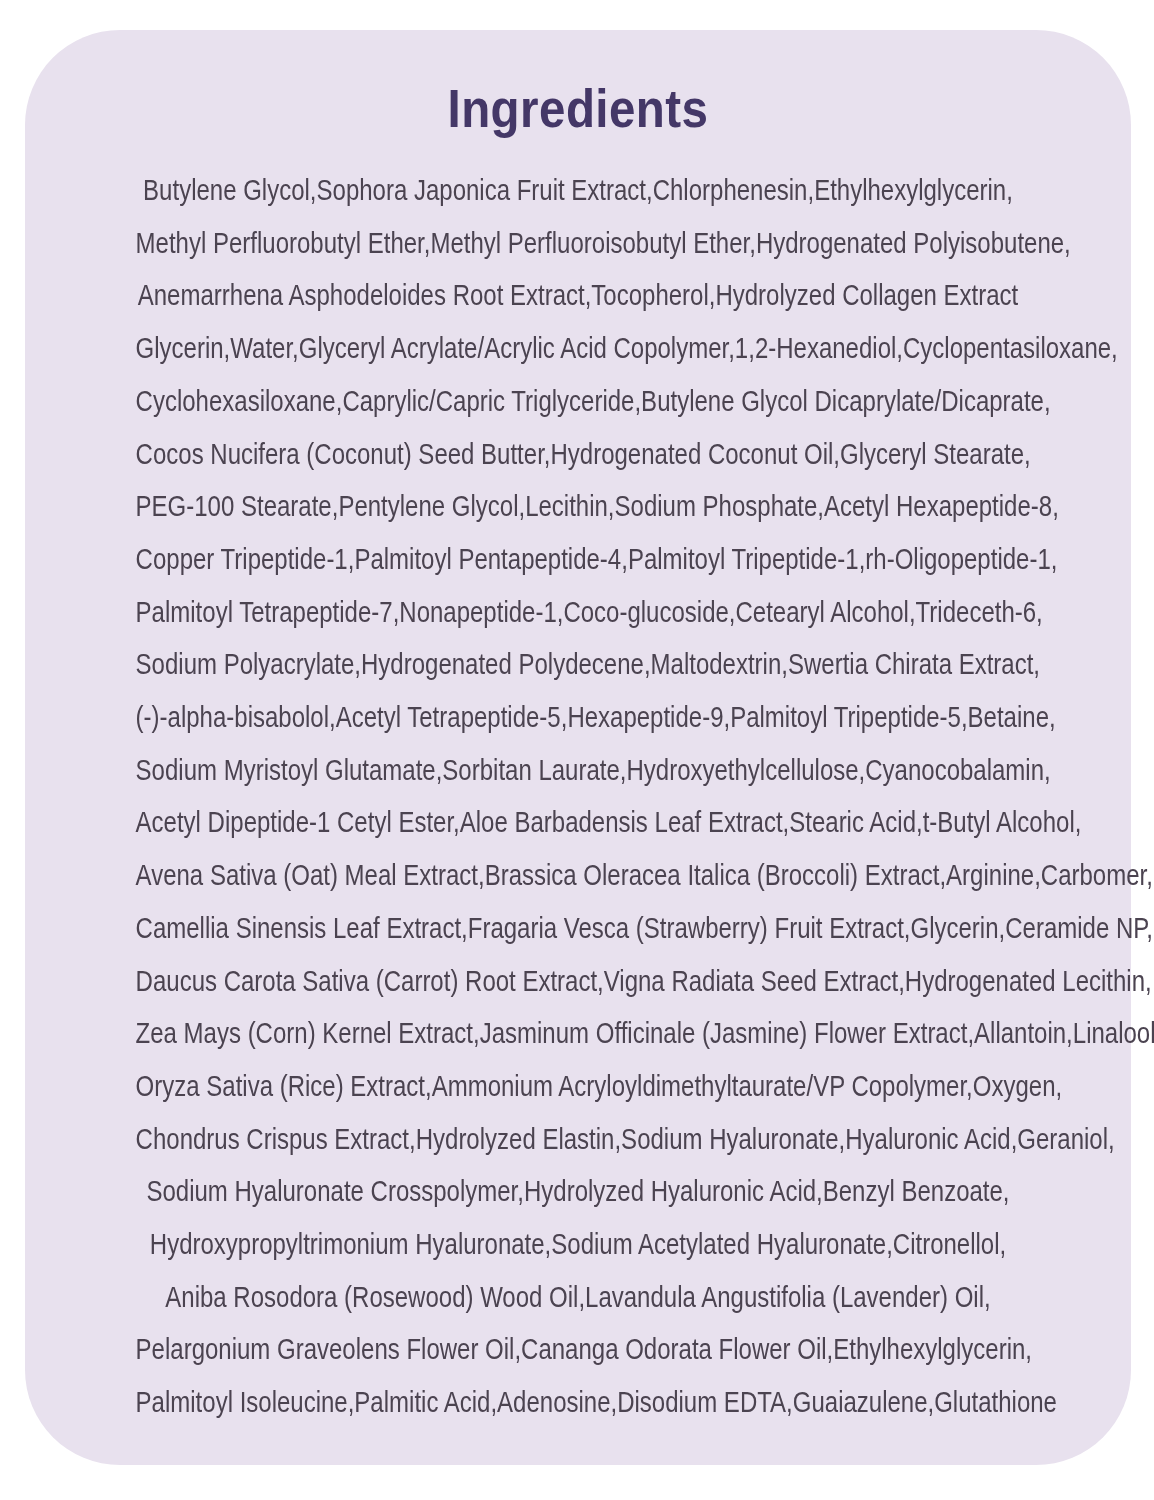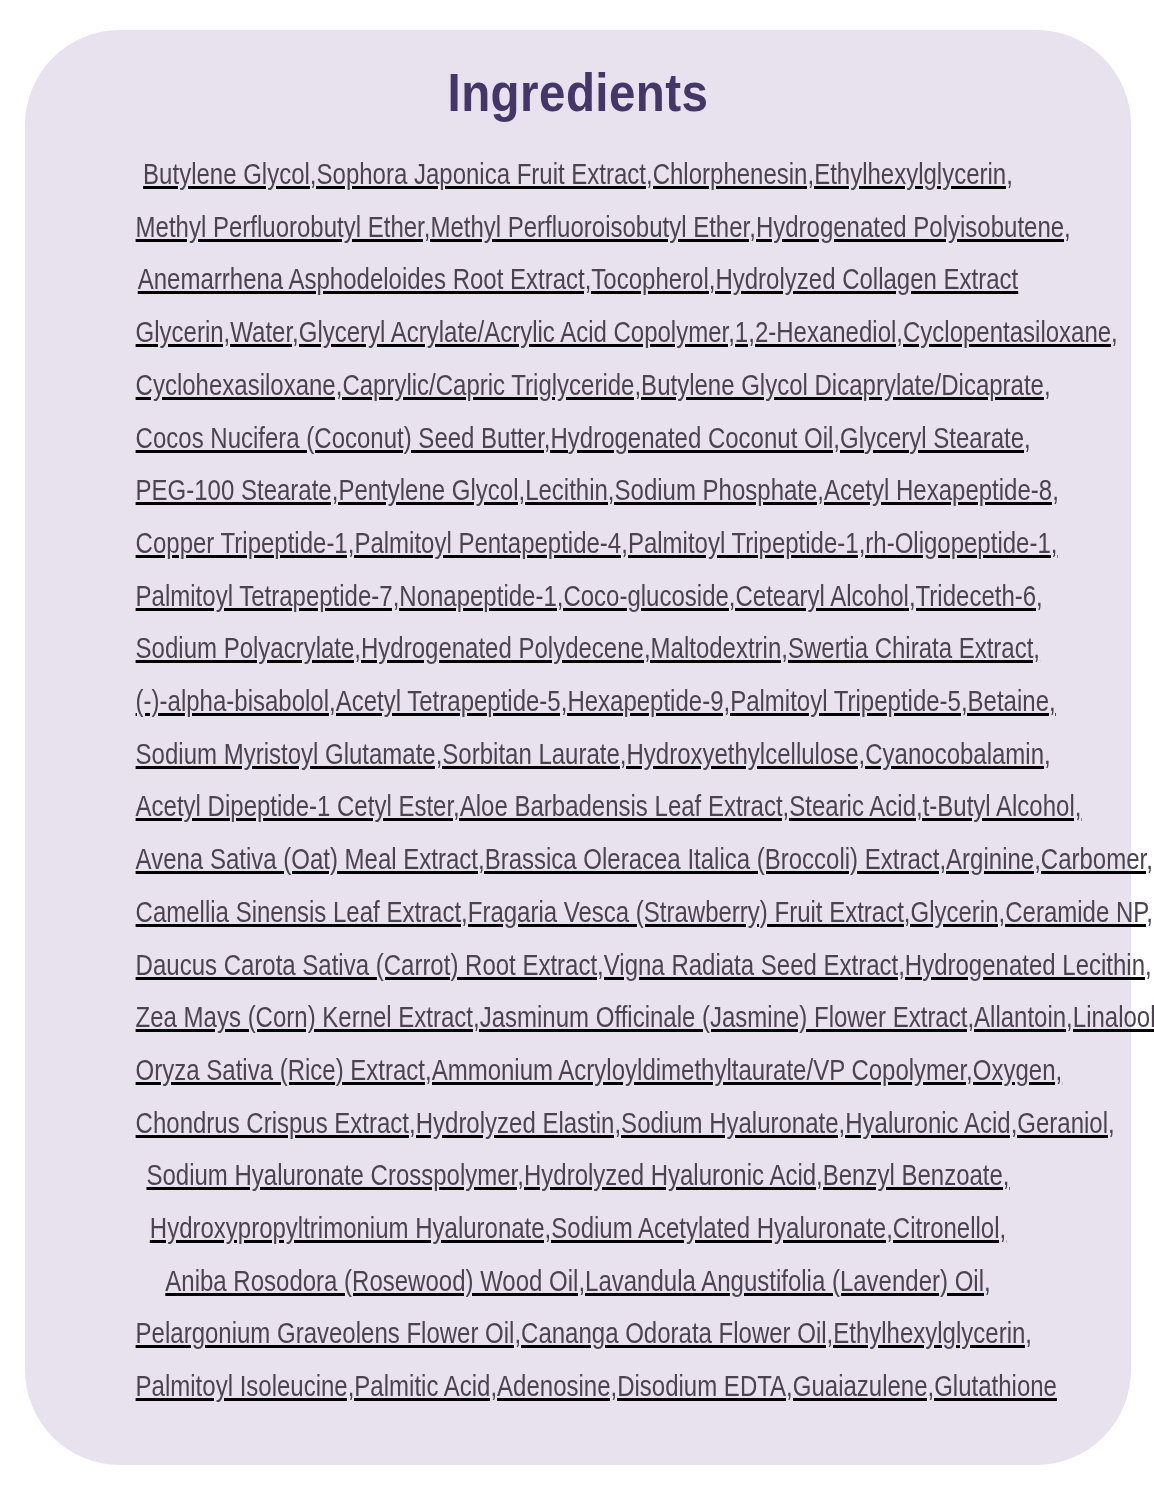--- a/index.html
+++ b/index.html
@@ -17,37 +17,36 @@
   }
   .card {
     position: absolute;
     left: 25px;
     top: 30px;
     width: 1106px;
     height: 1435px;
     background: #e8e1ee;
     border-radius: 95px;
     box-sizing: border-box;
-    padding-top: 32px;
+    padding-top: 48px;
   }
   .title {
     margin: 0;
     text-align: center;
     font-size: 54px;
     font-weight: bold;
     letter-spacing: 0.5px;
     line-height: 60px;
     color: #443767;
     transform: scaleX(0.88);
     transform-origin: 50% 50%;
     white-space: nowrap;
   }
   .list {
     margin-top: 26px;
-    text-decoration: underline;
   }
   .line {
     font-size: 30px;
     line-height: 52.7px;
     color: #4b4350;
     text-align: center;
     white-space: nowrap;
     transform: scaleX(0.8);
     transform-origin: 50% 50%;
   }

